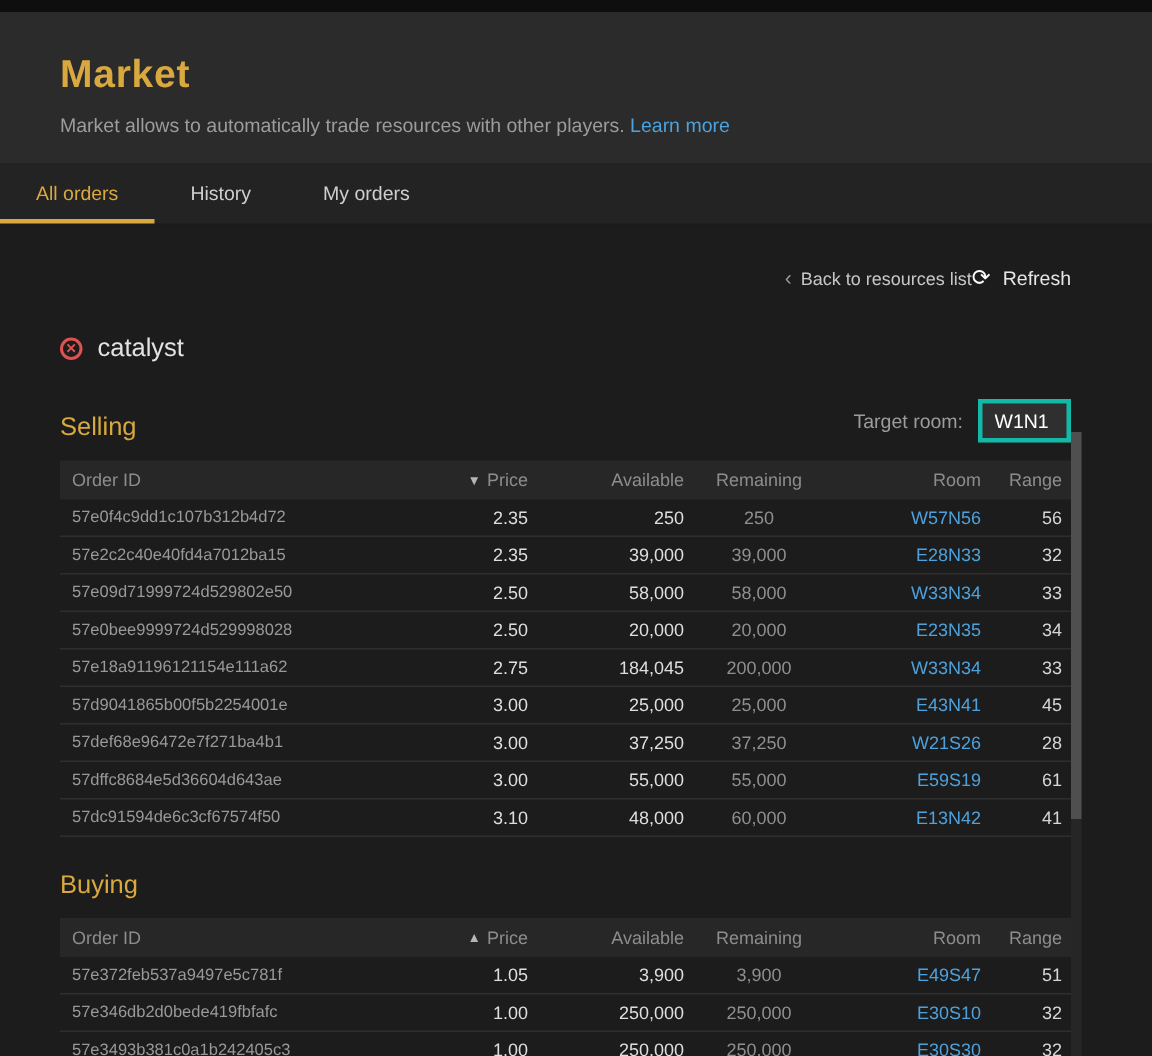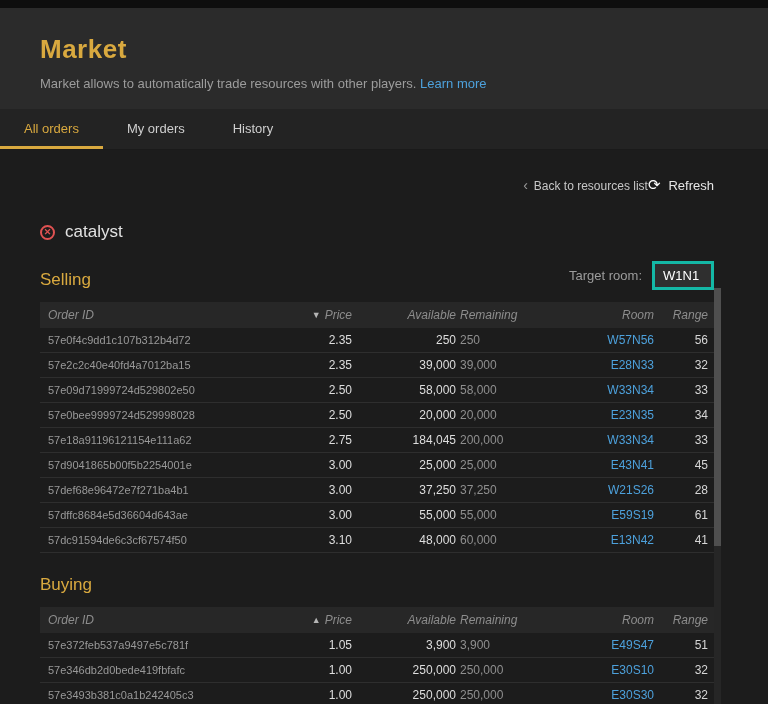--- a/index.html
+++ b/index.html
@@ -34,38 +34,38 @@
 
   .resource-row { margin-top:28px; display:flex; align-items:center; gap:10px; }
   .res-icon {
     width:15px; height:15px; border-radius:50%;
     border:2px solid #e05252; color:#e05252;
     display:flex; align-items:center; justify-content:center;
     font-size:9px; font-weight:bold; line-height:1;
   }
   .res-name { font-size:17px; color:#e2e2e2; }
 
-  .section-row { margin-top:19px; display:flex; justify-content:space-between; align-items:flex-end; }
+  .section-row { margin-top:24px; display:flex; justify-content:space-between; align-items:flex-end; }
   .section-title { font-size:17px; color:#d9a93f; }
   .target-room { display:flex; align-items:center; gap:10px; font-size:13px; color:#9c9c9c; }
   .room-input {
     width:62px; padding:4px 8px; font-size:13px;
     background:#2f2f2f; border:3px solid #14b8a6; color:#ffffff;
     font-family:"Liberation Sans", sans-serif; outline:none;
   }
 
   
   .table { margin-top:12px; }
-  .thead { display:flex; background:#272727; height:26px; align-items:center; font-size:12px; color:#8d8d8d;font-style:italic; }
+  .thead { display:flex; background:#272727; height:26px; align-items:center; font-size:12px; color:#8d8d8d; }
   .tr { display:flex; height:25px; align-items:center; border-bottom:1px solid #2e2e2e; font-size:12px; }
   .td, .th { padding:0 2px; white-space:nowrap; overflow:hidden; }
   .col-id   { flex:1; text-align:left; padding-left:8px; }
   .col-price{ width:76px;  text-align:right; }
   .col-avail{ width:104px; text-align:right; }
-  .col-rem  { width:96px;  text-align:left; }
+  .col-rem  { width:96px;  text-align:center; }
   .col-room { width:102px; text-align:right; }
   .col-range{ width:58px;  text-align:right; padding-right:6px; }
   .td.col-id { color:#999999; font-size:11px; }
   .td.col-price, .td.col-avail { color:#dedede; }
   .td.col-rem { color:#8f8f8f; }
   .td.col-range { color:#d6d6d6; }
   .room-link { color:#4da1dc; text-decoration:none; cursor:pointer; }
   .caret { font-size:9px; color:#b5b5b5; margin-right:4px; vertical-align:1px; }
   .th-sortable { cursor:pointer; }
 
@@ -89,22 +89,22 @@
 <div class="header">
   <div class="page-title">Market</div>
   <div class="subtitle">
     <span>Market allows to automatically trade resources with other players.</span>
     <a>Learn more</a>
   </div>
 </div>
 
 <div class="tabbar">
   <div class="tab active">All orders</div>
+  <div class="tab">History</div>
   <div class="tab">My orders</div>
-  <div class="tab">History</div>
 </div>
 
 <div class="content">
 
   <div class="toolbar-row">
     <div class="back-link">
       <span class="chev">‹</span><span>Back to resources list</span>
     </div>
     <div class="refresh-btn">
       <span class="ricon">⟳</span>

